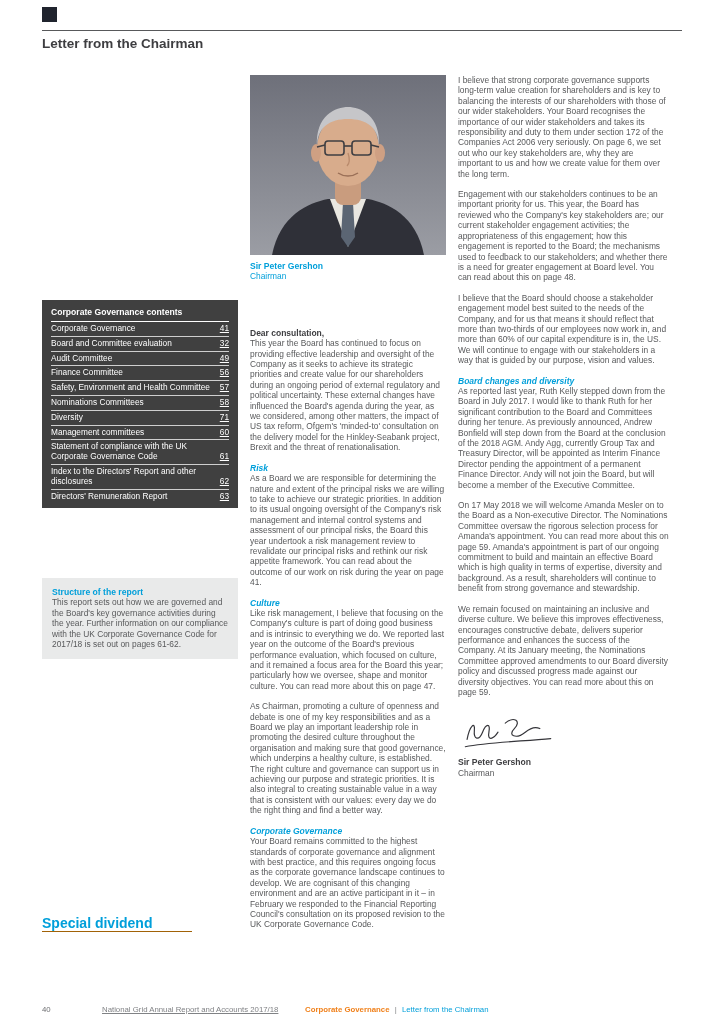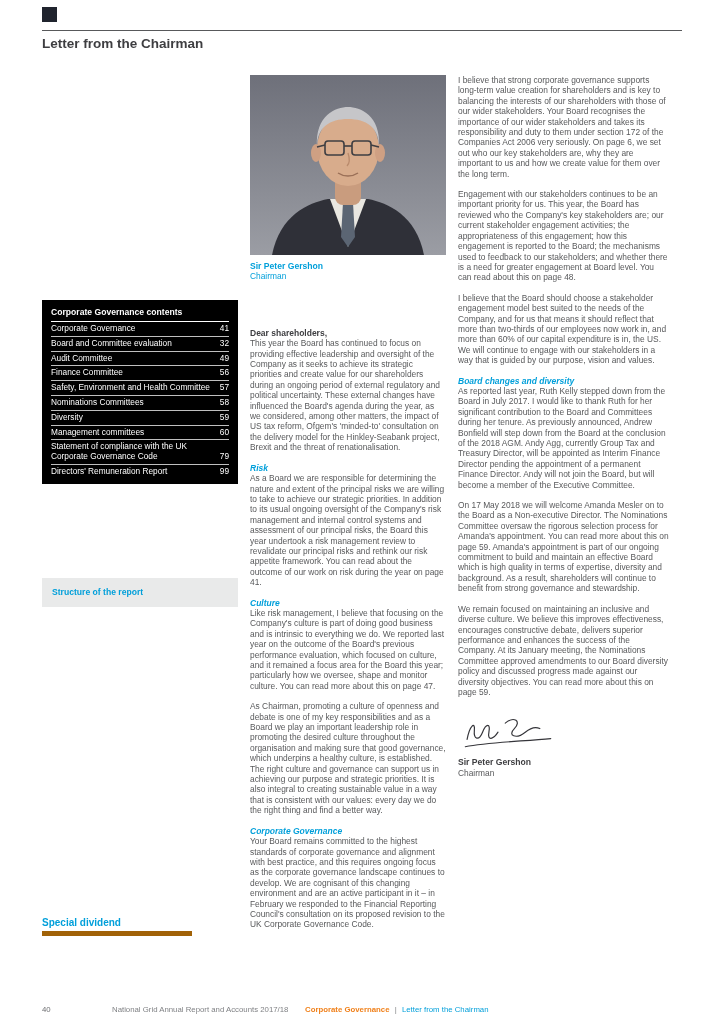--- a/index.html
+++ b/index.html
@@ -18,51 +18,51 @@
   .col { position:absolute; top:75px; font-size:8.4px; line-height:10.4px; color:#58595b; }
   .col1 { left:42px;  width:196px; height:939px; }
   .col2 { left:250px; width:196px; }
   .col3 { left:458px; width:211px; }
 
   p.body-para { margin:0 0 10px 0; }
   .sec-heading { font-size:8.5px; line-height:10.4px; font-weight:700; color:#009FDA; margin:0;font-style:italic; }
   .salutation { font-size:8.5px; font-weight:700; color:#3e3e41; margin-top:46px; }
 
   
-  .toc-box { position:absolute; top:225px; left:0; width:196px; background:#000000; color:#ffffff; padding:7px 9px 5px 9px; }
+  .toc-box { position:absolute; top:225px; left:0; width:196px; background:#404040; color:#ffffff; padding:7px 9px 5px 9px; }
   .toc-title { font-size:8.6px; line-height:10px; font-weight:700; padding-bottom:4px; border-bottom:1px solid #ffffff; }
   .toc-row { display:flex; justify-content:space-between; align-items:flex-end; padding:2px 0; border-bottom:1px solid rgba(255,255,255,0.75); font-size:8.3px; line-height:9.8px; }
   .toc-row:last-child { border-bottom:none;gap:20px; }
   .toc-label { flex:1; padding-right:6px; }
-  .toc-page { white-space:nowrap; }
+  .toc-page { white-space:nowrap;text-decoration:underline; }
 
   
   .structure-box { position:absolute; top:503px; left:0; width:196px; background:#E9EAEA; padding:9px 10px 10px 10px; }
   .structure-title { font-size:8.6px; font-weight:700; color:#009FDA; margin-bottom:0; }
   .structure-body { font-size:8.4px; line-height:10.4px; color:#58595b; }
 
   
   .special-dividend { position:absolute; top:843px; left:0; width:150px; }
-  .special-title { font-size:10px; font-weight:700; color:#009FDA; padding-bottom:3px; border-bottom:5px solid #a16207; margin-bottom:4px; }
+  .special-title { font-size:14px; font-weight:700; color:#009FDA; padding-bottom:3px; border-bottom:1px solid #a16207; margin-bottom:4px; }
   .special-body { font-size:8.2px; line-height:9.9px; color:#009FDA; }
 
   
   .photo { width:196px; height:180px; display:block; }
   .photo-name { margin-top:6px; font-size:8.6px; font-weight:700; color:#009FDA; }
   .photo-role { font-size:8.4px; color:#009FDA; }
 
   
   .signature { margin-top:16px; width:100px; height:42px; display:block; }
   .signoff-name { font-size:8.6px; font-weight:700; color:#3e3e41; margin-top:2px; }
   .signoff-role { font-size:8.4px; color:#58595b; }
 
   
   .footer { position:absolute; left:42px; top:1005px; width:640px; font-size:7.8px; line-height:9px; color:#808285; }
   .footer-page { position:absolute; left:0; top:0; color:#6d6e71; }
-  .footer-report { position:absolute; left:70px; top:0; }
+  .footer-report { position:absolute; left:60px; top:0;text-decoration:underline; }
   .footer-crumbs { position:absolute; left:263px; top:0; white-space:nowrap; }
   .footer-section { color:#F0801A; font-weight:700; }
   .footer-divider { color:#808285; margin:0 3px; }
   .footer-subsection { color:#009FDA; }
 </style>
 </head>
 <body>
 
 <div>
 
@@ -93,38 +93,43 @@
       <div class="toc-row">
         <span class="toc-label">Safety, Environment and Health Committee</span>
         <span class="toc-page">57</span>
       </div>
       <div class="toc-row">
         <span class="toc-label">Nominations Committees</span>
         <span class="toc-page">58</span>
       </div>
       <div class="toc-row">
         <span class="toc-label">Diversity</span>
-        <span class="toc-page">59</span>
+        <span class="toc-page">71</span>
       </div>
       <div class="toc-row">
         <span class="toc-label">Management committees</span>
         <span class="toc-page">60</span>
       </div>
       <div class="toc-row">
         <span class="toc-label">Statement of compliance with the UK Corporate Governance Code</span>
-        <span class="toc-page">79</span>
+        <span class="toc-page">61</span>
+      </div>
+      <div class="toc-row">
+        <span class="toc-label">Index to the Directors' Report and other disclosures</span>
+        <span class="toc-page">62</span>
       </div>
       <div class="toc-row">
         <span class="toc-label">Directors' Remuneration Report</span>
-        <span class="toc-page">99</span>
+        <span class="toc-page">63</span>
       </div>
     </div>
 
     <div class="structure-box">
       <div class="structure-title">Structure of the report</div>
+      <p class="structure-body">This report sets out how we are governed and the Board's key governance activities during the year. Further information on our compliance with the UK Corporate Governance Code for 2017/18 is set out on pages 61-62.</p>
     </div>
 
     <div class="special-dividend">
       <div class="special-title">Special dividend</div>
     </div>
 
   </div>
 
   <div class="col col2">
 
@@ -149,21 +154,21 @@
       <line x1="94" y1="71" x2="102" y2="71" stroke="#3e3e42" stroke-width="1.6"></line>
       <line x1="75" y1="70" x2="67" y2="72" stroke="#3e3e42" stroke-width="1.4"></line>
       <line x1="121" y1="70" x2="129" y2="72" stroke="#3e3e42" stroke-width="1.4"></line>
       <path d="M98,78 C100,84 100,88 97,91" fill="none" stroke="#b98a6c" stroke-width="1.3"></path>
       <path d="M88,98 C94,102 102,102 108,98" fill="none" stroke="#9a6f57" stroke-width="1.5"></path>
     </svg>
 
     <div class="photo-name">Sir Peter Gershon</div>
     <div class="photo-role">Chairman</div>
 
-    <p class="salutation">Dear shareholders,</p>
+    <p class="salutation">Dear consultation,</p>
     <p class="body-para">This year the Board has continued to focus on providing effective leadership and oversight of the Company as it seeks to achieve its strategic priorities and create value for our shareholders during an ongoing period of external regulatory and political uncertainty. These external changes have influenced the Board's agenda during the year, as we considered, among other matters, the impact of US tax reform, Ofgem's 'minded-to' consultation on the delivery model for the Hinkley-Seabank project, Brexit and the threat of renationalisation.</p>
 
     <h3 class="sec-heading">Risk</h3>
     <p class="body-para">As a Board we are responsible for determining the nature and extent of the principal risks we are willing to take to achieve our strategic priorities. In addition to its usual ongoing oversight of the Company's risk management and internal control systems and assessment of our principal risks, the Board this year undertook a risk management review to revalidate our principal risks and rethink our risk appetite framework. You can read about the outcome of our work on risk during the year on page 41.</p>
 
     <h3 class="sec-heading">Culture</h3>
     <p class="body-para">Like risk management, I believe that focusing on the Company's culture is part of doing good business and is intrinsic to everything we do. We reported last year on the outcome of the Board's previous performance evaluation, which focused on culture, and it remained a focus area for the Board this year; particularly how we oversee, shape and monitor culture. You can read more about this on page 47.</p>
     <p class="body-para">As Chairman, promoting a culture of openness and debate is one of my key responsibilities and as a Board we play an important leadership role in promoting the desired culture throughout the organisation and making sure that good governance, which underpins a healthy culture, is established. The right culture and governance can support us in achieving our purpose and strategic priorities. It is also integral to creating sustainable value in a way that is consistent with our values: every day we do the right thing and find a better way.</p>
 
     <h3 class="sec-heading">Corporate Governance</h3>

